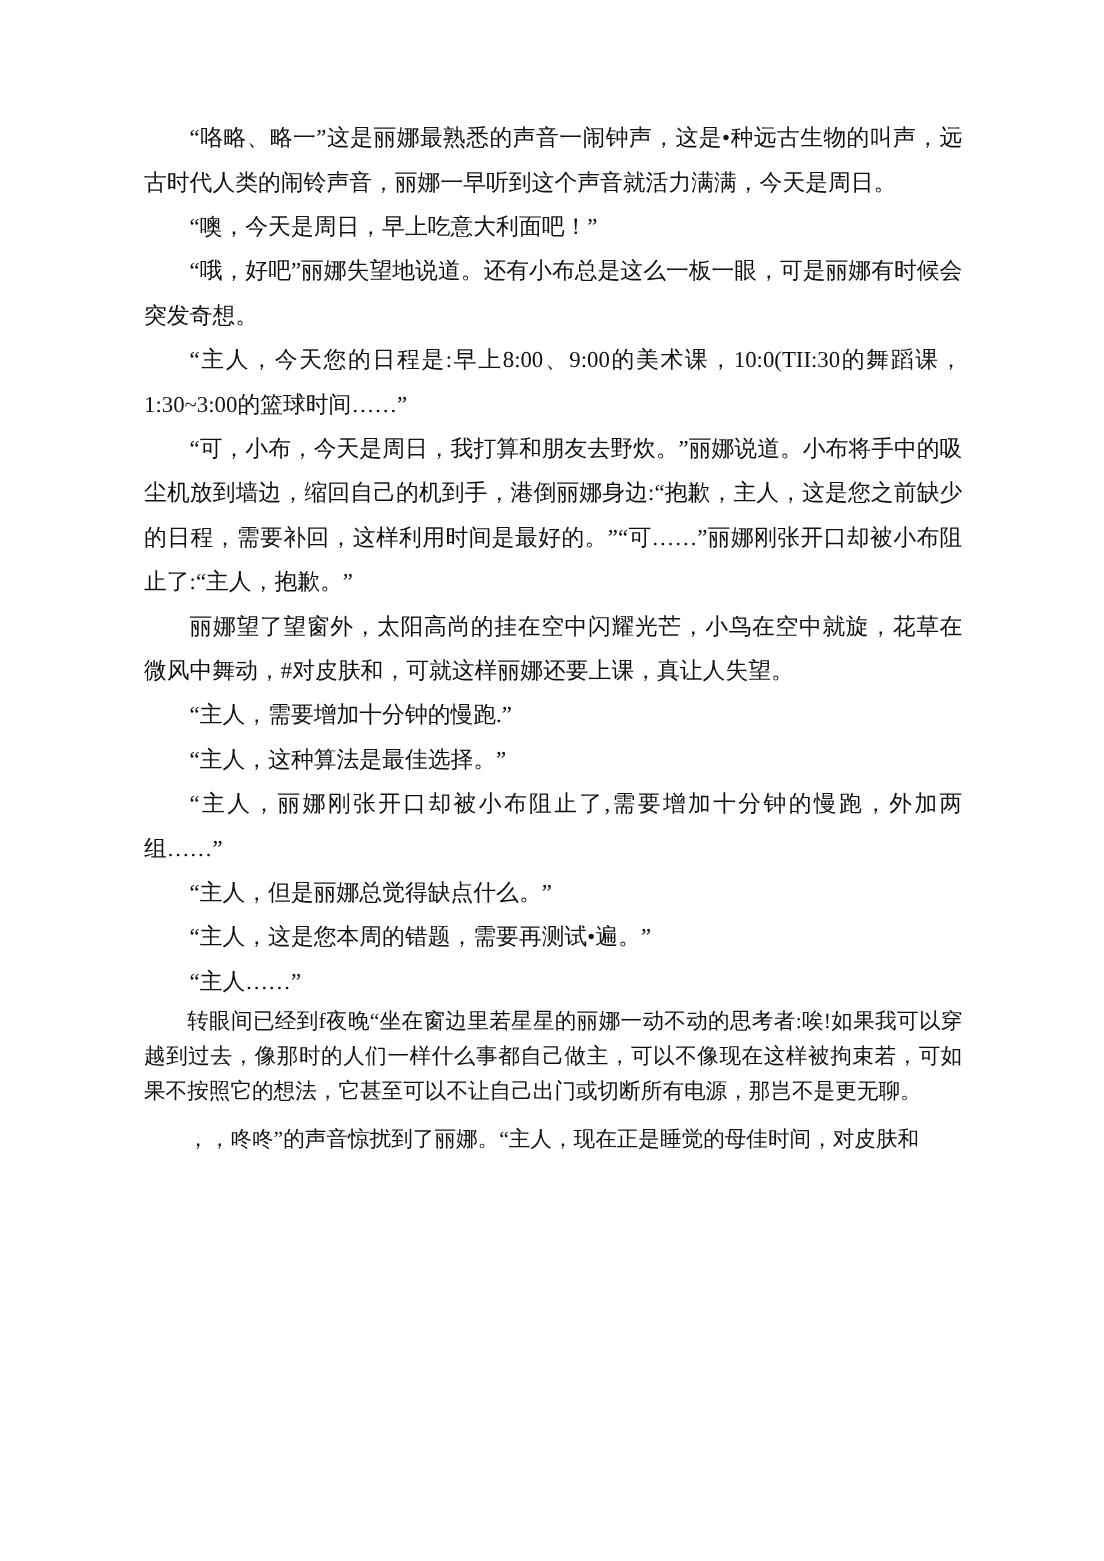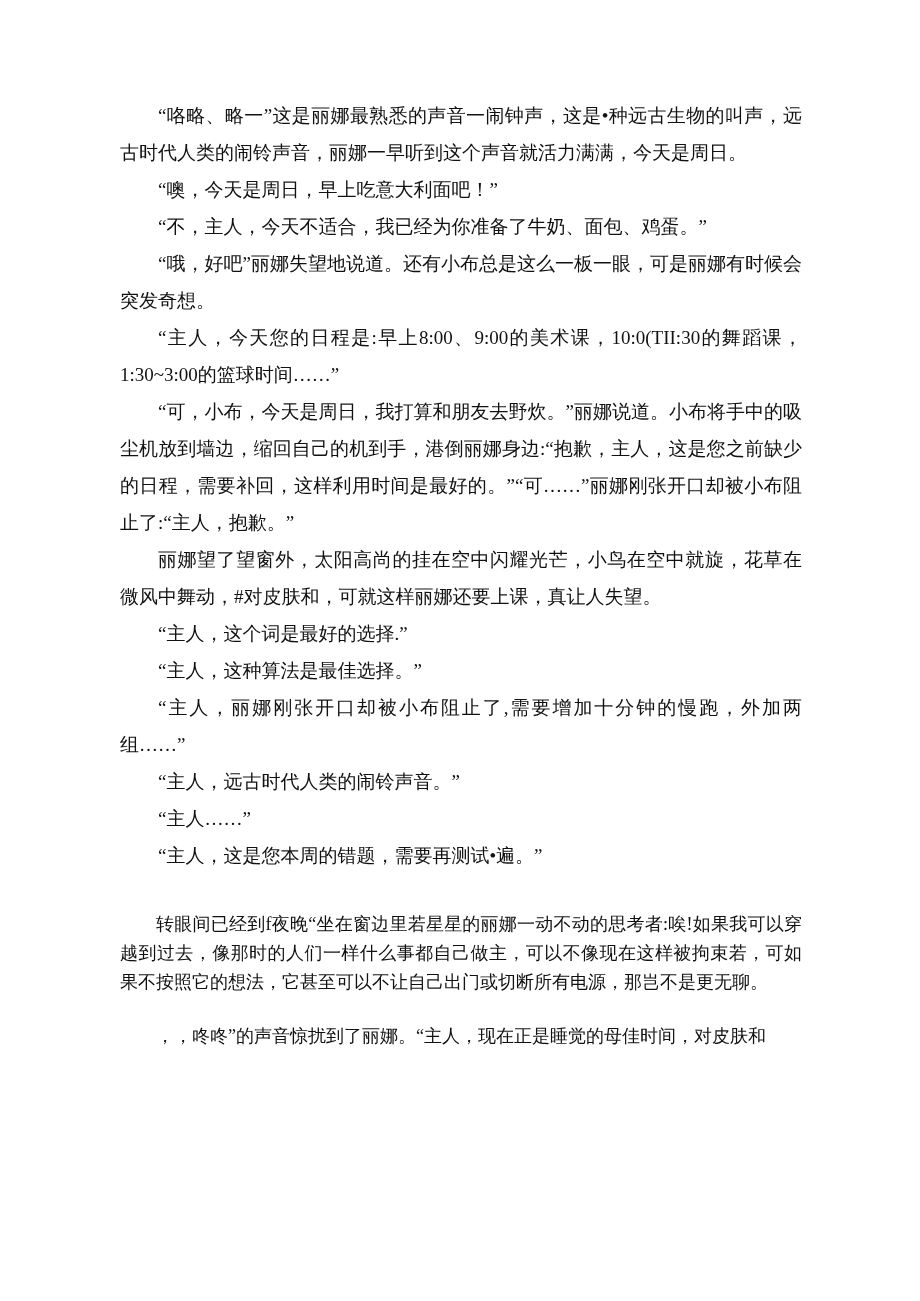--- a/index.html
+++ b/index.html
@@ -28,35 +28,34 @@
     text-indent: 2em;
     text-align: justify;
   }
   .para-tight {
     margin: 0;
     font-size: 18px;
     line-height: 29px;
     text-indent: 2em;
     text-align: justify;
   }
-  .gap-before { margin-top: 36px; }
-  .small-gap  { margin-top: 25px; }
+  .gap-before { }
+  .small-gap  { margin-top: 11px; }
 </style>
 </head>
 <body>
 
 <div class="page">
   <p class="para">“咯略、略一”这是丽娜最熟悉的声音一闹钟声，这是•种远古生物的叫声，远古时代人类的闹铃声音，丽娜一早听到这个声音就活力满满，今天是周日。</p>
   <p class="para">“噢，今天是周日，早上吃意大利面吧！”</p>
-  <p class="para">“不，主人，今天不适合，我已经为你准备了牛奶、面包、鸡蛋。”</p>
   <p class="para">“哦，好吧”丽娜失望地说道。还有小布总是这么一板一眼，可是丽娜有时候会突发奇想。</p>
   <p class="para">“主人，今天您的日程是:早上8:00、9:00的美术课，10:0(TII:30的舞蹈课，1:30~3:00的篮球时间……”</p>
   <p class="para">“可，小布，今天是周日，我打算和朋友去野炊。”丽娜说道。小布将手中的吸尘机放到墙边，缩回自己的机到手，港倒丽娜身边:“抱歉，主人，这是您之前缺少的日程，需要补回，这样利用时间是最好的。”“可……”丽娜刚张开口却被小布阻止了:“主人，抱歉。”</p>
   <p class="para">丽娜望了望窗外，太阳高尚的挂在空中闪耀光芒，小鸟在空中就旋，花草在微风中舞动，#对皮肤和，可就这样丽娜还要上课，真让人失望。</p>
-  <p class="para">“主人，这个词是最好的选择.”</p>
+  <p class="para">“主人，需要增加十分钟的慢跑.”</p>
   <p class="para">“主人，这种算法是最佳选择。”</p>
   <p class="para">“主人，丽娜刚张开口却被小布阻止了,需要增加十分钟的慢跑，外加两组……”</p>
-  <p class="para">“主人，远古时代人类的闹铃声音。”</p>
+  <p class="para">“主人，但是丽娜总觉得缺点什么。”</p>
+  <p class="para">“主人，这是您本周的错题，需要再测试•遍。”</p>
   <p class="para">“主人……”</p>
-  <p class="para">“主人，这是您本周的错题，需要再测试•遍。”</p>
   <p class="para-tight gap-before">转眼间已经到f夜晚“坐在窗边里若星星的丽娜一动不动的思考者:唉!如果我可以穿越到过去，像那时的人们一样什么事都自己做主，可以不像现在这样被拘束若，可如果不按照它的想法，它甚至可以不让自己出门或切断所有电源，那岂不是更无聊。</p>
   <p class="para-tight small-gap">，，咚咚”的声音惊扰到了丽娜。“主人，现在正是睡觉的母佳时间，对皮肤和</p>
 </div>
 
 </body></html>

